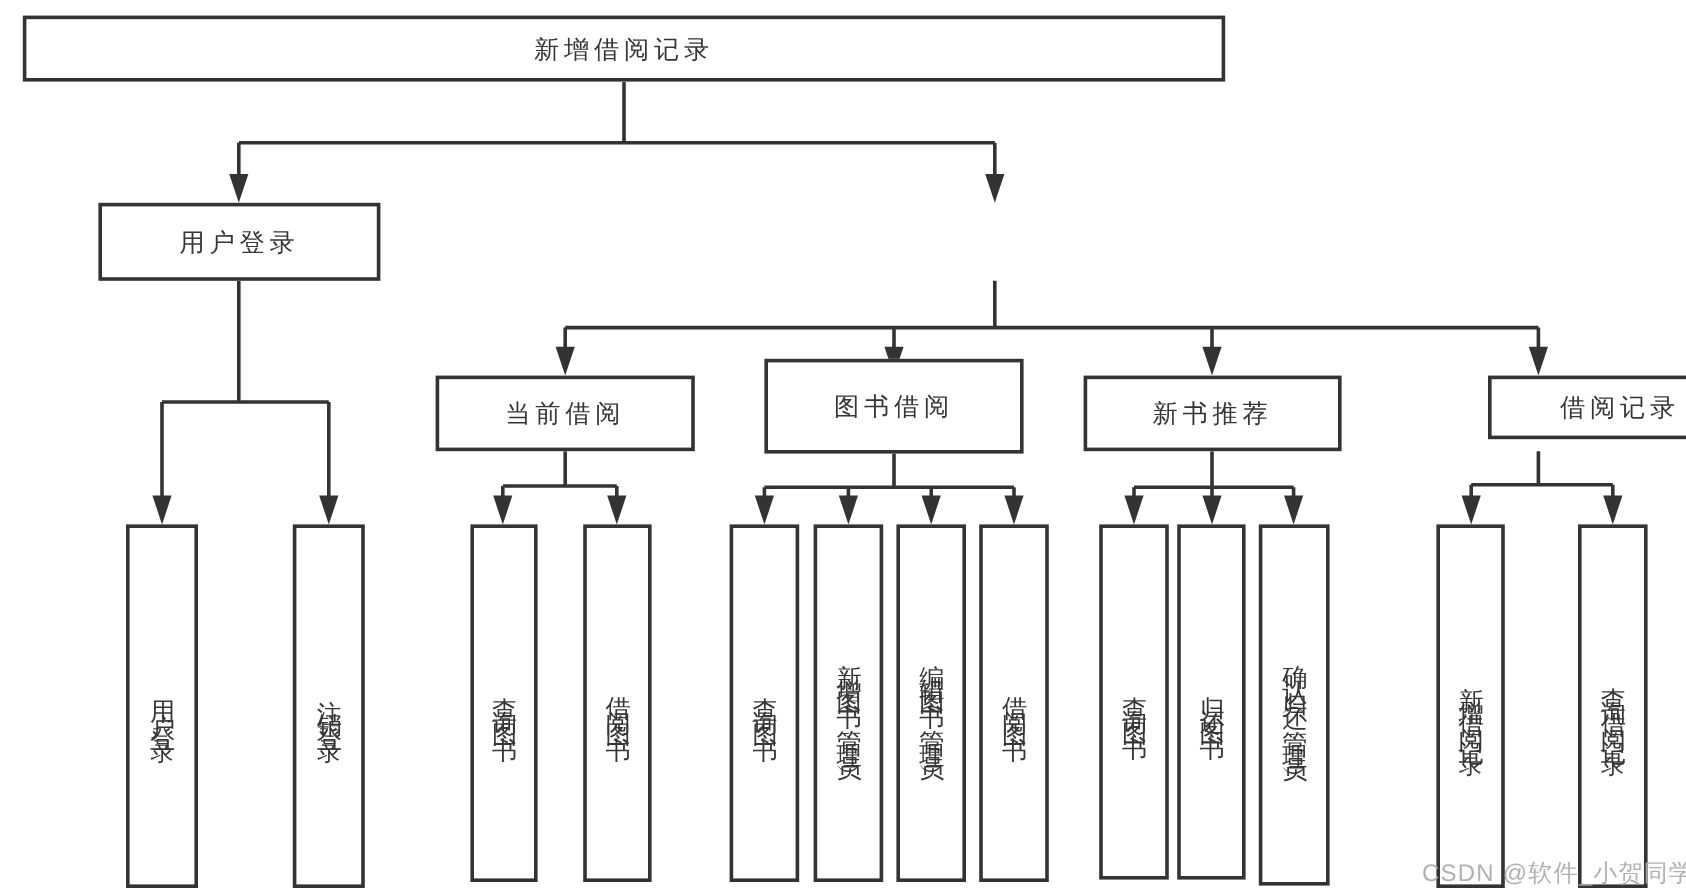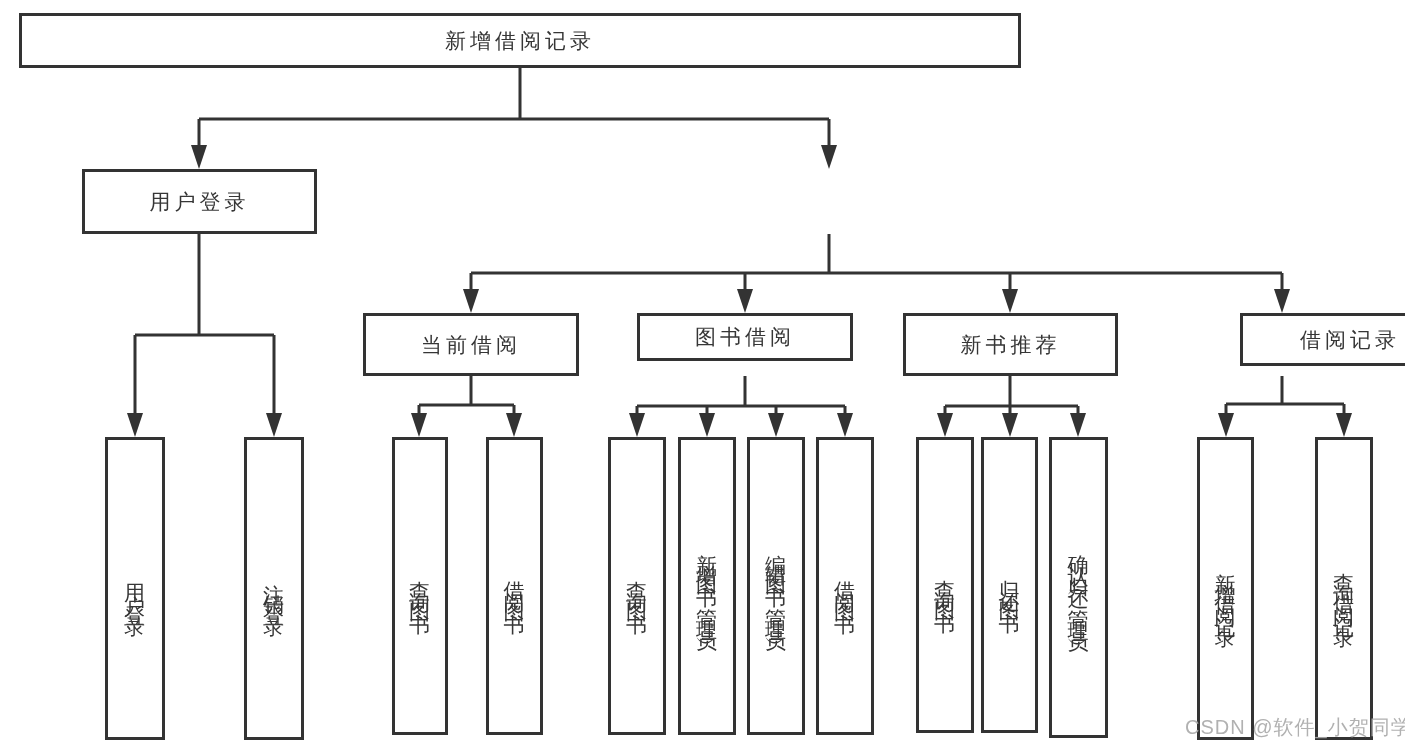--- a/index.html
+++ b/index.html
@@ -80,21 +80,21 @@
     <span>新增借阅记录</span>
   </div>
 
   <div class="node h" style="left:82px;top:169px;width:235px;height:65px;">
     <span>用户登录</span>
   </div>
 
   <div class="node h" style="left:363px;top:313px;width:216px;height:63px;">
     <span>当前借阅</span>
   </div>
-  <div class="node h" style="left:637px;top:313px;width:216px;height:48px;">
+  <div class="node h" style="left:637px;top:299px;width:216px;height:79px;">
     <span>图书借阅</span>
   </div>
   <div class="node h" style="left:903px;top:313px;width:215px;height:63px;">
     <span>新书推荐</span>
   </div>
   <div class="node h" style="left:1240px;top:313px;width:220px;height:53px;">
     <span>借阅记录</span>
   </div>
 
   <div class="node v" style="left:105px;top:437px;width:60px;height:303px;">

